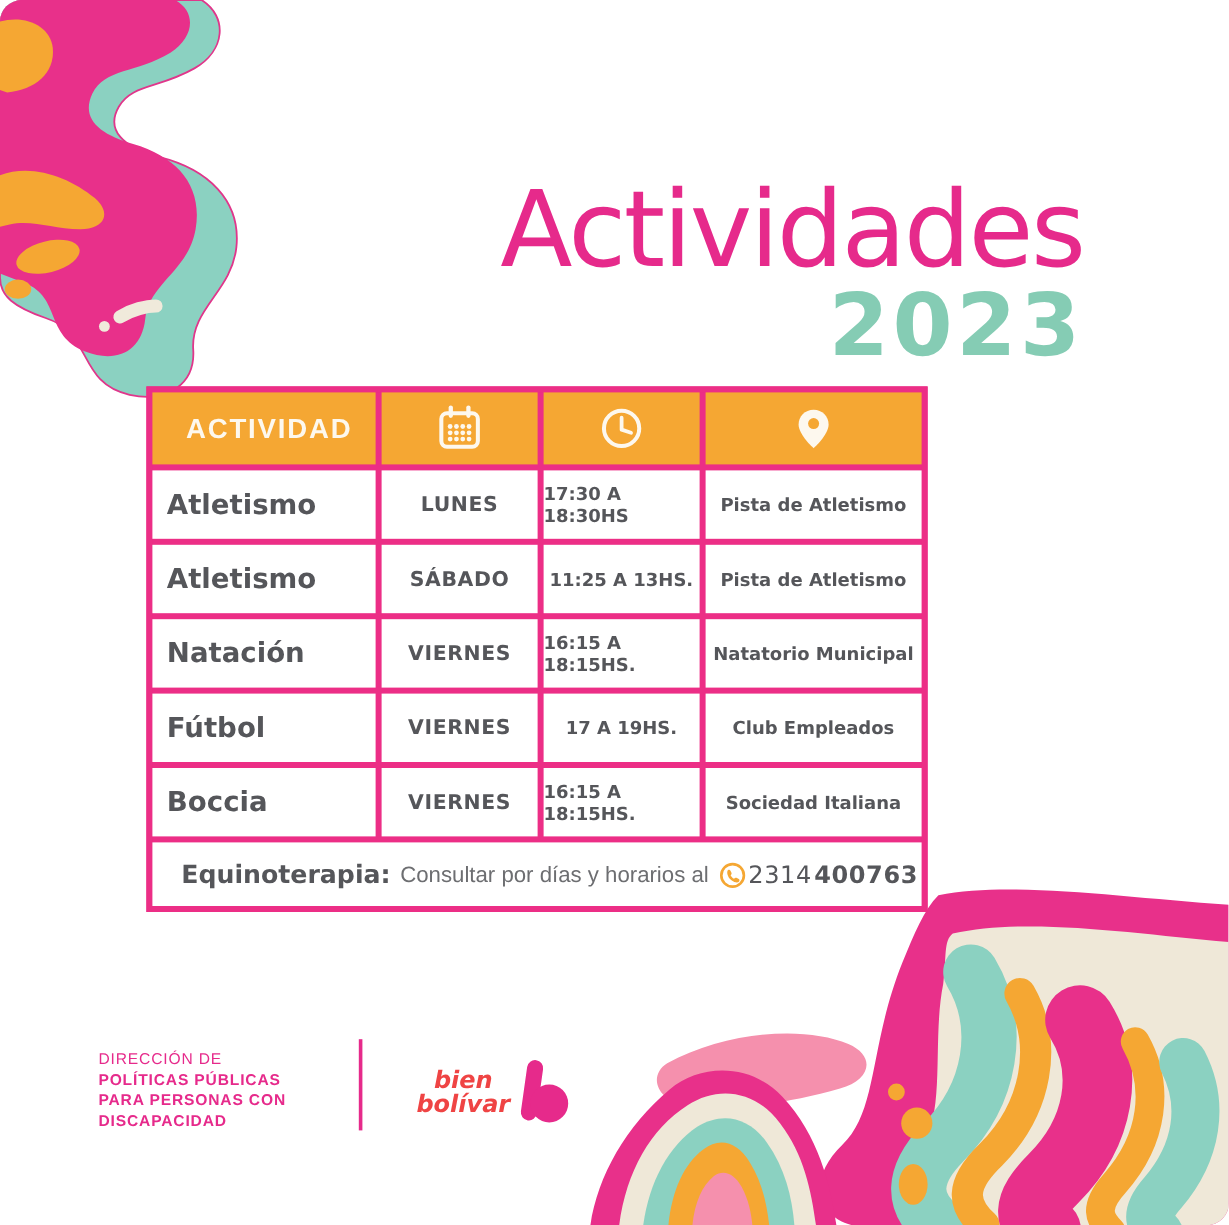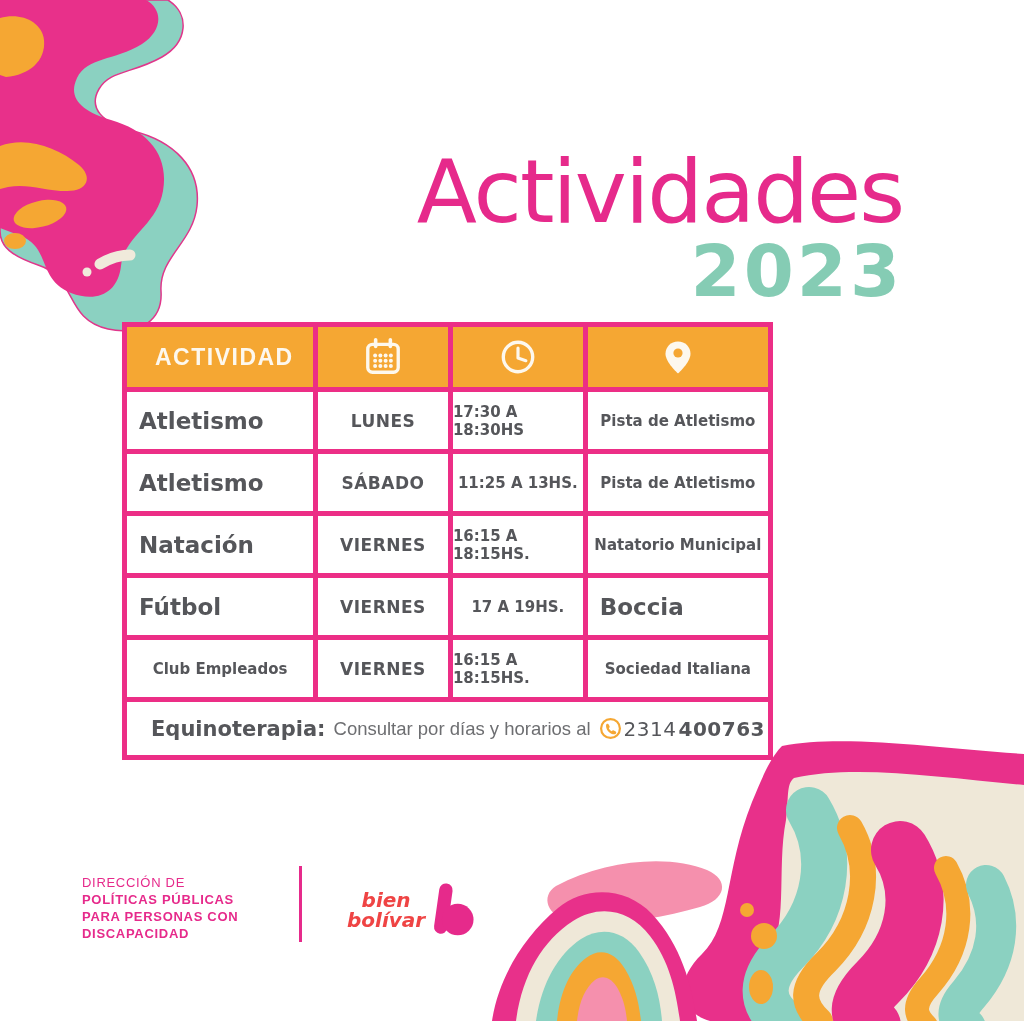--- a/index.html
+++ b/index.html
@@ -1,17 +1,17 @@
 <!DOCTYPE html>
 <html><head>
 <meta charset="utf-8">
 <style>
   * { margin:0; padding:0; box-sizing:border-box; }
   body { font-family:"Liberation Sans", sans-serif; background:#fff; }
-  .canvas { position:relative; width:1024px; height:1021px; background:#ffffff; overflow:hidden; }
+  .canvas { position:relative; width:1024px; height:1021px; background:#ffffff; overflow:hidden;border-radius:18px; }
 
   
   .deco-tl { position:absolute; top:0; left:0; width:232px; height:338px; }
   .deco-br { position:absolute; bottom:0; right:0; width:560px; height:281px; }
 
   
   .title-block { position:absolute; top:148px; right:121px; text-align:right; }
   .title-main { font-family:"DejaVu Sans", sans-serif; font-weight:500; font-size:88px;
                 line-height:1.0; color:#E62A8B; letter-spacing:-2px; }
   .title-year { font-family:"DejaVu Sans", sans-serif; font-weight:700; font-size:72px;
@@ -30,21 +30,21 @@
                font-size:23px; font-weight:700; letter-spacing:1.5px;
                font-family:"Liberation Sans", sans-serif; }
   .c-activity { justify-content:flex-start; padding-left:12px; font-size:23px; font-weight:700; }
   .c-day  { font-size:17px; font-weight:700; letter-spacing:0.5px; }
   .c-time { font-size:15px; font-weight:700; }
   .c-loc  { font-size:15px; font-weight:700; }
   .c-footer { grid-column:1 / -1; justify-content:flex-start; padding-left:24px; gap:8px; }
   .eq-label { font-size:21px; font-weight:700; color:#55565A; }
   .eq-text  { font-size:18.5px; font-weight:400; color:#6D6E71;
               font-family:"Liberation Sans", sans-serif; }
-  .eq-phone { display:inline-flex; align-items:center; gap:2px; }
+  .eq-phone { display:inline-flex; align-items:flex-end; gap:2px; }
   .eq-num   { font-size:20px; font-weight:400; color:#55565A; letter-spacing:0.5px; }
   .eq-num-b { font-size:20px; font-weight:700; color:#55565A; letter-spacing:0.5px; }
 
   
   .org { position:absolute; left:82px; top:874px; color:#E62A8B;
          font-size:13px; letter-spacing:0.7px; line-height:1.32;
          font-family:"Liberation Sans", sans-serif; }
   .org .l1 { font-weight:400; }
   .org .lb { font-weight:700; }
   .brand-divider { position:absolute; left:299px; top:866px; width:2.5px; height:76px;
@@ -143,23 +143,23 @@
     <div class="cell c-loc">Pista de Atletismo</div>
 
     <div class="cell c-activity">Natación</div>
     <div class="cell c-day">VIERNES</div>
     <div class="cell c-time">16:15 A 18:15HS.</div>
     <div class="cell c-loc">Natatorio Municipal</div>
 
     <div class="cell c-activity">Fútbol</div>
     <div class="cell c-day">VIERNES</div>
     <div class="cell c-time">17 A 19HS.</div>
+    <div class="cell c-loc">Club Empleados</div>
+
     <div class="cell c-activity">Boccia</div>
-
-    <div class="cell c-loc">Club Empleados</div>
     <div class="cell c-day">VIERNES</div>
     <div class="cell c-time">16:15 A 18:15HS.</div>
     <div class="cell c-loc">Sociedad Italiana</div>
 
     <div class="cell c-footer">
       <span class="eq-label">Equinoterapia:</span>
       <span class="eq-text">Consultar por días y horarios al</span>
       <span class="eq-phone">
         <svg width="23" height="23" viewBox="0 0 22 22">
           <circle cx="11" cy="11" r="9" fill="none" stroke="#F5A733" stroke-width="2.1"></circle>

